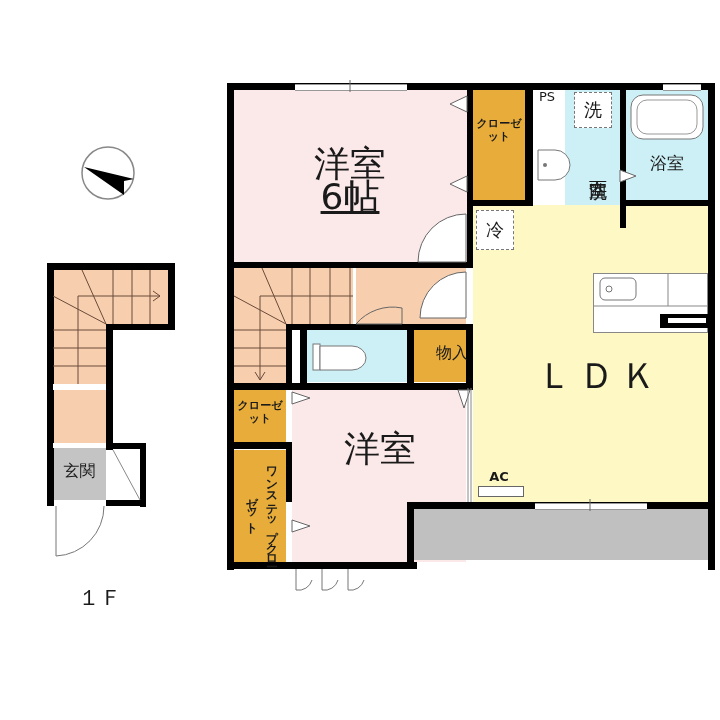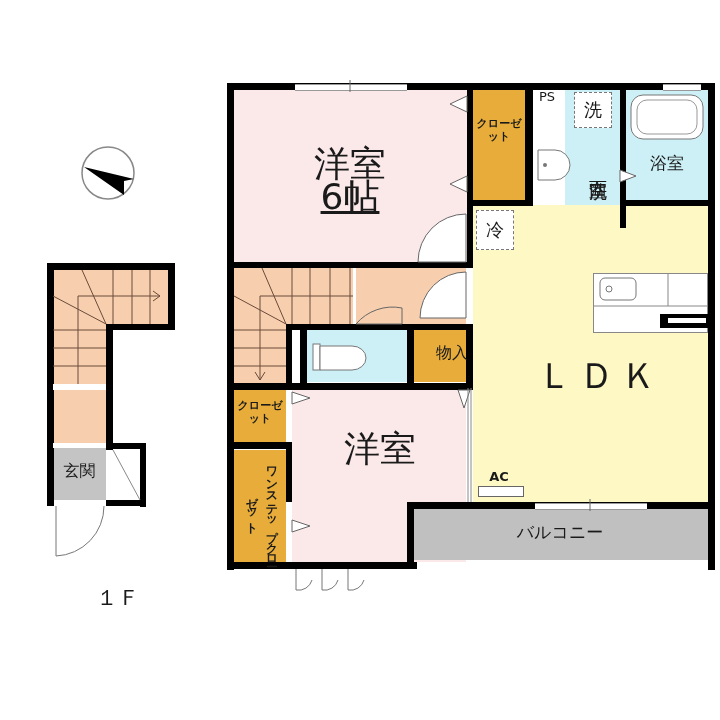--- a/index.html
+++ b/index.html
@@ -26,21 +26,21 @@
   <div class="lbl mid" style="left:53px;top:462px;width:53px;font-size:16px;">玄関</div>
 
   <div class="wall" style="left:47px;top:263px;width:128px;height:7px;"></div>
   <div class="wall" style="left:47px;top:263px;width:7px;height:243px;"></div>
   <div class="wall" style="left:168px;top:263px;width:7px;height:67px;"></div>
   <div class="wall" style="left:106px;top:324px;width:69px;height:6px;"></div>
   <div class="wall" style="left:106px;top:324px;width:7px;height:126px;"></div>
   <div class="wall" style="left:106px;top:443px;width:40px;height:6px;"></div>
   <div class="wall" style="left:140px;top:443px;width:6px;height:64px;"></div>
   <div class="wall" style="left:106px;top:500px;width:40px;height:6px;"></div>
-  <div class="lbl" style="left:60px;top:585px;width:80px;font-size:22px;text-align:right;">１Ｆ</div>
+  <div class="lbl" style="left:60px;top:585px;width:80px;font-size:22px;">１Ｆ</div>
 </div>
 
 <div class="abs" style="left:80px;top:145px;width:56px;height:56px;">
   <svg width="56" height="56" viewBox="0 0 56 56">
     <circle cx="28" cy="28" r="26" fill="#fff" stroke="#888" stroke-width="1.5"></circle>
     <polygon points="4,22 54,34 44,36 44,50" fill="#000"></polygon>
   </svg>
 </div>
 
 <div class="abs" style="left:0;top:0;width:720px;height:720px;">
@@ -95,21 +95,20 @@
   <div class="lbl big" style="left:320px;top:428px;width:120px;">洋室</div>
 
   <div class="lbl big" style="left:520px;top:355px;width:160px;letter-spacing:6px;">ＬＤＫ</div>
 
   <div class="lbl sm" style="left:476px;top:118px;width:46px;font-size:11px;">クローゼット</div>
   <div class="lbl sm" style="left:236px;top:400px;width:48px;font-size:11px;">クローゼット</div>
   <div class="lbl sm vert" style="left:238px;top:454px;height:108px;width:44px;font-size:12px;line-height:20px;">ワンステップクローゼット</div>
   <div class="lbl mid" style="left:414px;top:344px;width:76px;font-size:16px;">物入</div>
   <div class="lbl mid vert" style="left:578px;top:132px;height:72px;width:30px;font-size:18px;">洗面室</div>
   <div class="lbl mid" style="left:630px;top:154px;width:74px;font-size:17px;">浴室</div>
-  <div class="lbl mid" style="left:450px;top:523px;width:220px;font-size:17px;">バルコニー</div>
 
   <div class="lbl" style="left:535px;top:90px;width:24px;height:20px;font-size:13px;background:#fff;">PS</div>
   <div class="lbl" style="left:574px;top:92px;width:36px;height:34px;font-size:18px;line-height:34px;border:1px dashed #777;background:#fff;">洗</div>
   <div class="lbl" style="left:476px;top:210px;width:36px;height:38px;font-size:18px;line-height:38px;border:1px dashed #777;background:#fff;">冷</div>
   <div class="lbl" style="left:482px;top:470px;width:34px;font-size:13px;font-weight:bold;">AC</div>
   <div class="abs" style="left:478px;top:486px;width:44px;height:9px;background:#fff;border:1px solid #666;"></div>
 
 
   <svg class="over" width="720" height="720">
 

